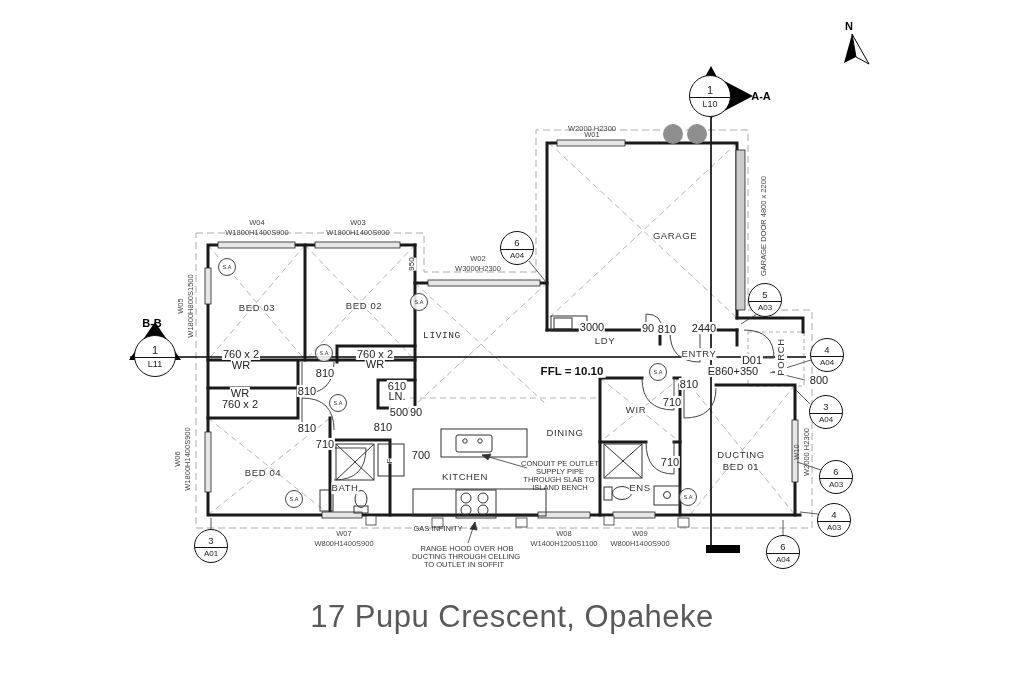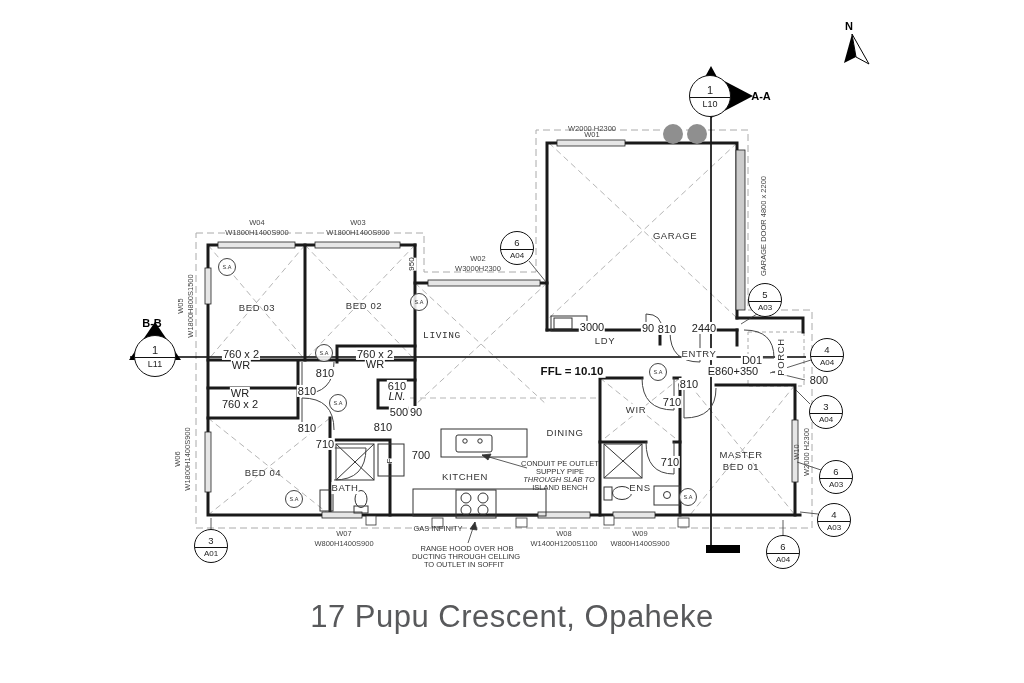--- a/index.html
+++ b/index.html
@@ -214,21 +214,21 @@
   <div class="lbl room" style="left:442px;top:336px;font-family:Liberation Mono, monospace;">LIVING</div>
   <div class="lbl room" style="left:675px;top:236px;">GARAGE</div>
   <div class="lbl room" style="left:605px;top:341px;">LDY</div>
   <div class="lbl room" style="left:699px;top:354px;background:#fff;">ENTRY</div>
   <div class="lbl room" style="left:565px;top:433px;">DINING</div>
   <div class="lbl room" style="left:465px;top:477px;">KITCHEN</div>
   <div class="lbl room" style="left:345px;top:488px;background:#fff;">BATH</div>
   <div class="lbl room" style="left:640px;top:488px;background:#fff;">ENS</div>
   <div class="lbl room" style="left:263px;top:473px;">BED 04</div>
   <div class="lbl room" style="left:636px;top:410px;background:#fff;">WIR</div>
-  <div class="lbl room" style="left:741px;top:455px;">MASTER</div>
+  <div class="lbl room" style="left:741px;top:455px;">DUCTING</div>
   <div class="lbl room" style="left:741px;top:467px;">BED 01</div>
   <div class="lbl room v" style="left:781px;top:357px;background:#fff;">PORCH</div>
 
   <div class="lbl win" style="left:592px;top:119px;margin-top:16px;">W01</div>
   <div class="lbl win" style="left:592px;top:129px;">W2000 H2300</div>
   <div class="lbl win" style="left:478px;top:259px;">W02</div>
   <div class="lbl win" style="left:478px;top:269px;">W3000H2300</div>
   <div class="lbl win" style="left:358px;top:223px;">W03</div>
   <div class="lbl win" style="left:358px;top:233px;">W1800H1400S900</div>
   <div class="lbl win" style="left:257px;top:223px;">W04</div>
@@ -252,21 +252,21 @@
   <div class="lbl dim" style="left:648px;top:328px;">90</div>
   <div class="lbl dim" style="left:667px;top:329px;">810</div>
   <div class="lbl dim" style="left:704px;top:328px;">2440</div>
   <div class="lbl dim" style="left:689px;top:384px;">810</div>
   <div class="lbl dim" style="left:672px;top:402px;">710</div>
   <div class="lbl dim" style="left:325px;top:373px;">810</div>
   <div class="lbl dim" style="left:307px;top:391px;">810</div>
   <div class="lbl dim" style="left:307px;top:428px;">810</div>
   <div class="lbl dim" style="left:383px;top:427px;">810</div>
   <div class="lbl dim" style="left:397px;top:386px;">610</div>
-  <div class="lbl dim" style="left:397px;top:396px;font-style:italic;">LN.</div>
+  <div class="lbl dim" style="left:397px;top:396px;">LN.</div>
   <div class="lbl dim" style="left:399px;top:412px;">500</div>
   <div class="lbl dim" style="left:416px;top:412px;">90</div>
   <div class="lbl dim" style="left:325px;top:444px;">710</div>
   <div class="lbl dim" style="left:670px;top:462px;">710</div>
   <div class="lbl dim" style="left:421px;top:455px;">700</div>
   <div class="lbl dim" style="left:819px;top:380px;">800</div>
   <div class="lbl dimv v" style="left:390px;top:461px;">F</div>
   <div class="lbl dim" style="left:241px;top:354px;">760 x 2</div>
   <div class="lbl dim" style="left:241px;top:365px;">WR</div>
   <div class="lbl dim" style="left:240px;top:393px;">WR</div>
@@ -299,19 +299,19 @@
   <div class="sa" style="left:294px;top:499px;">
       <span>S.A</span>
     </div>
 
   <div class="lbl note" style="left:438px;top:529px;">GAS INFINITY</div>
   <div class="lbl note" style="left:467px;top:549px;">RANGE HOOD OVER HOB</div>
   <div class="lbl note" style="left:466px;top:557px;">DUCTING THROUGH CELLING</div>
   <div class="lbl note" style="left:464px;top:565px;">TO OUTLET IN SOFFIT</div>
   <div class="lbl note" style="left:560px;top:464px;">CONDUIT PE OUTLET</div>
   <div class="lbl note" style="left:560px;top:472px;">SUPPLY PIPE</div>
-  <div class="lbl note" style="left:559px;top:480px;font-style:italic;">THROUGH SLAB TO</div>
+  <div class="lbl note" style="left:559px;top:480px;">THROUGH SLAB TO</div>
   <div class="lbl note" style="left:560px;top:488px;">ISLAND BENCH</div>
 
   <div class="north">N</div>
   <div class="title">17 Pupu Crescent, Opaheke</div>
 
 </div>
 
 </body></html>

